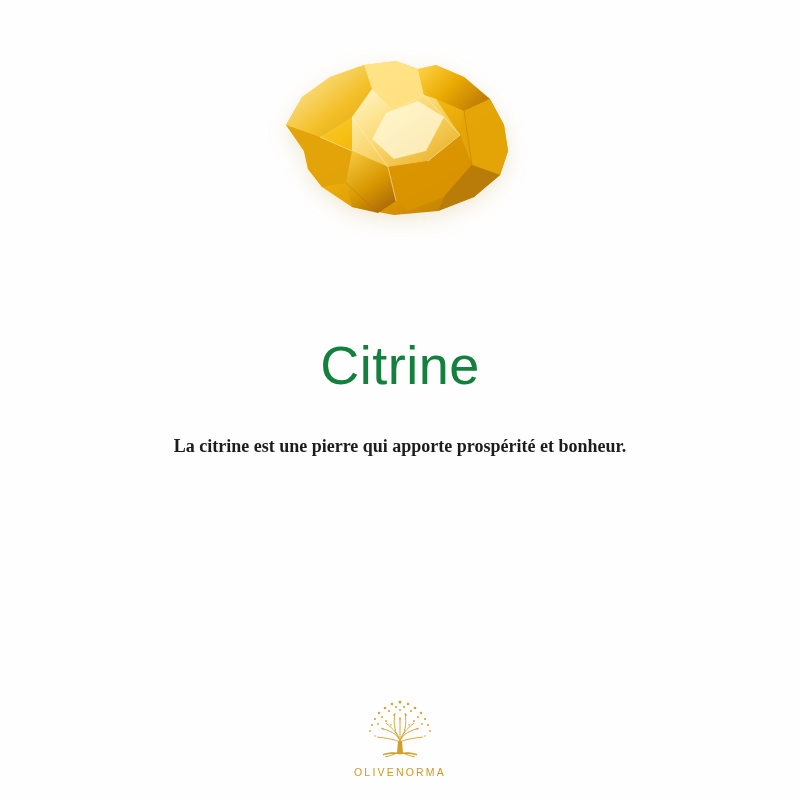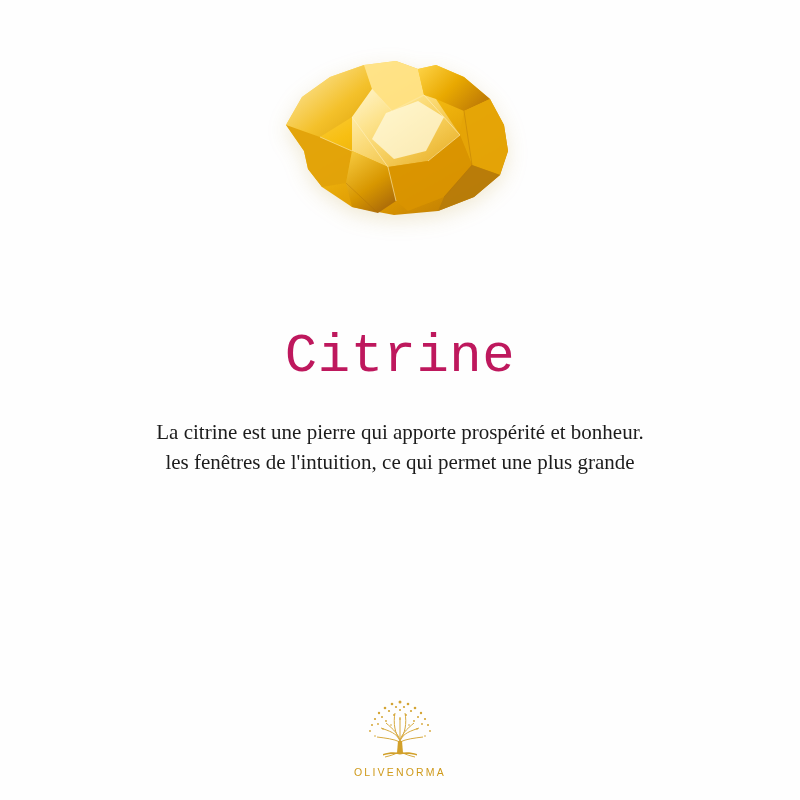--- a/index.html
+++ b/index.html
@@ -38,26 +38,26 @@
   }
   .stone-svg {
     display: block;
     width: 265px;
     height: 175px;
     filter: drop-shadow(0 6px 10px rgba(180,140,20,0.18));
   }
 
   
   .title {
-    font-family: Liberation Mono, monospace;
+    font-family: Liberation Sans, sans-serif;
     font-size: 54px;
     line-height: 1;
-    color: #be185d;
+    color: #15803d;
     letter-spacing: 0.5px;
-    margin: 0;
+    margin: 8px;
     text-align: center;
     font-weight: normal;
   }
   .subtitle {
     margin: 22px 0 0 0;
     font-family: "Liberation Sans", sans-serif;
     font-size: 25px;
     color: #f0b000;
     letter-spacing: 0.6px;
     text-align: center;
@@ -66,23 +66,24 @@
   }
   .subtitle .sep {
     color: #f3c53f;
     padding: 0 6px;
   }
   .description {
     margin: 34px auto 0 auto;
     width: 760px;
     text-align: center;
     font-family: "Liberation Serif", serif;
-    font-size: 21px;
+    font-size: 18px;
     line-height: 1.42;
     color: #1c1c1c;
+    font-weight: bold;
   }
 
   
   .logo-area {
     position: absolute;
     left: 0;
     right: 0;
     bottom: 22px;
     display: flex;
     flex-direction: column;
@@ -172,21 +173,20 @@
         </g>
       </svg>
     </div>
   </div>
 
   <h1 class="title">Citrine</h1>
 
 
   <div class="description">
     <div>La citrine est une pierre qui apporte prospérité et bonheur.</div>
-    <div>les fenêtres de l'intuition, ce qui permet une plus grande</div>
   </div>
 
   <div class="logo-area">
     <svg class="logo-tree" viewBox="0 0 78 70" aria-hidden="true">
       <g fill="#d2a02a">
 
         <g opacity="0.95">
           <circle cx="39" cy="7" r="1.5"></circle>
             <circle cx="31" cy="9" r="1.3"></circle>
             <circle cx="47" cy="9" r="1.3"></circle>

